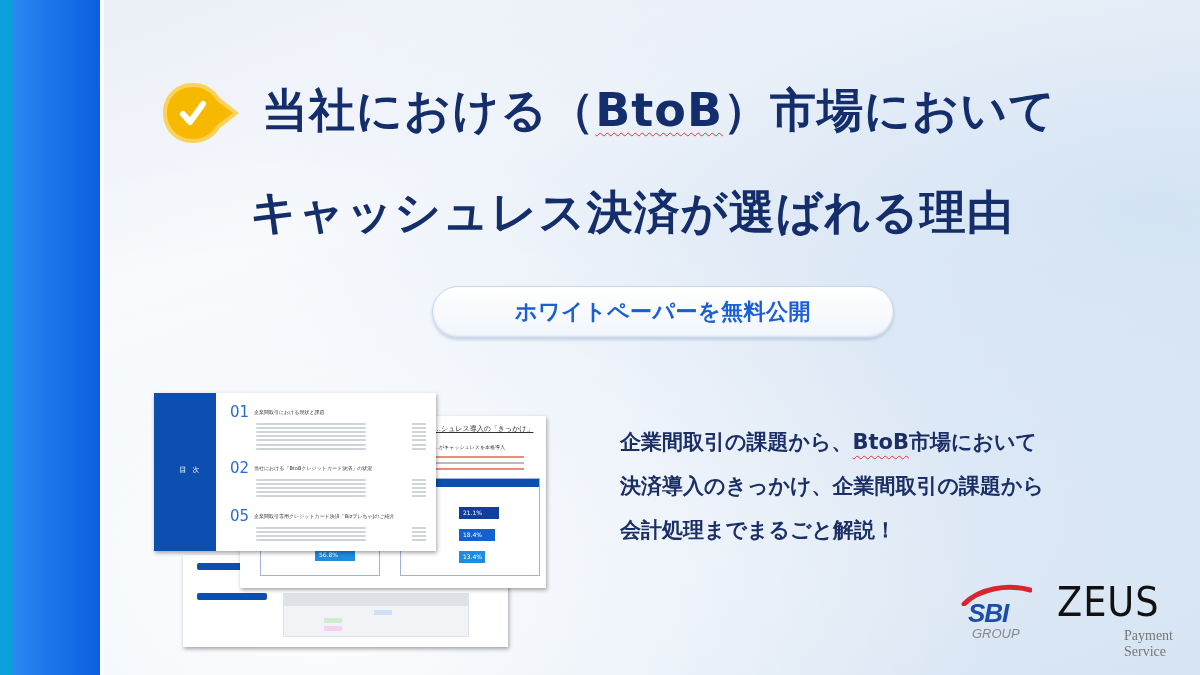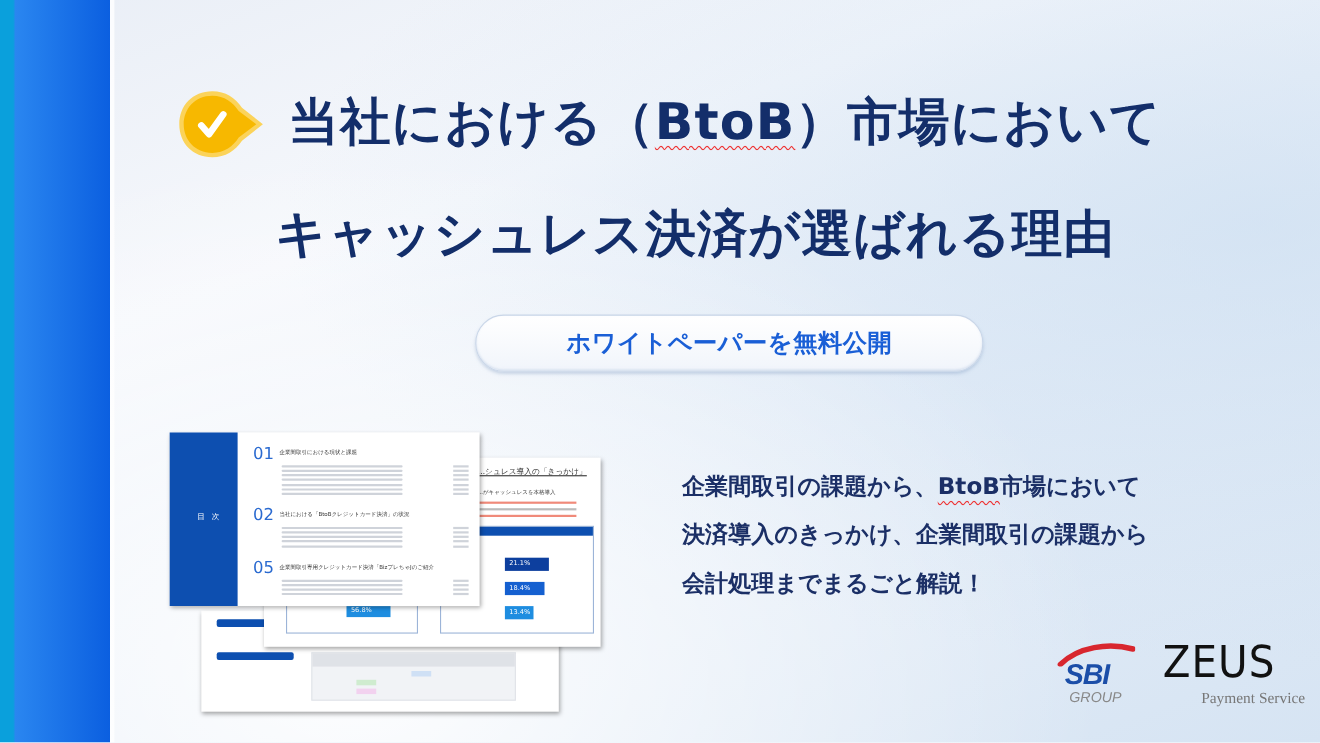--- a/index.html
+++ b/index.html
@@ -72,21 +72,21 @@
   .back-table-head { height: 12px; background: #dfe2e7; }
   .cell-green { position: absolute; width: 18px; height: 5px; background: #cfeccf; }
   .cell-pink { position: absolute; width: 18px; height: 5px; background: #f2d2ef; }
   .cell-blue { position: absolute; width: 18px; height: 5px; background: #cfe0f5; }
 
   
   .logo-sbi { position: absolute; left: 960px; top: 582px; width: 72px; height: 62px; }
   .sbi-text { position: absolute; left: 8px; top: 16px; font-family: "Liberation Sans", sans-serif; font-weight: bold; font-style: italic; font-size: 26px; color: #1b4ea8; letter-spacing: -1px; }
   .sbi-group { position: absolute; left: 12px; top: 44px; font-family: "Liberation Sans", sans-serif; font-style: italic; font-size: 13px; color: #888; }
   .zeus-text { position: absolute; left: 1057px; top: 580px; font-family: "DejaVu Sans", sans-serif; font-size: 40px; color: #111; letter-spacing: 1px; line-height: 44px; transform: scaleX(0.92); transform-origin: left; }
-  .zeus-sub { position: absolute; left: 1092px; top: 628px; font-family: "Liberation Serif", serif; font-size: 14px; color: #777; }
+  .zeus-sub { position: absolute; left: 1124px; top: 628px; font-family: "Liberation Serif", serif; font-size: 14px; color: #777; }
 </style>
 </head>
 <body>
 
 <div class="side-bar"></div>
 <div class="side-edge"></div>
 <div class="bg-glow"></div>
 
 <svg class="check-badge" viewBox="0 0 82 66">
   <path d="M33 3 C15 3 3 16 3 33 C3 50 15 63 33 63 C45 63 54 57 60 48 L79 33 L60 18 C54 9 45 3 33 3 Z" fill="#fbd35a"></path>

